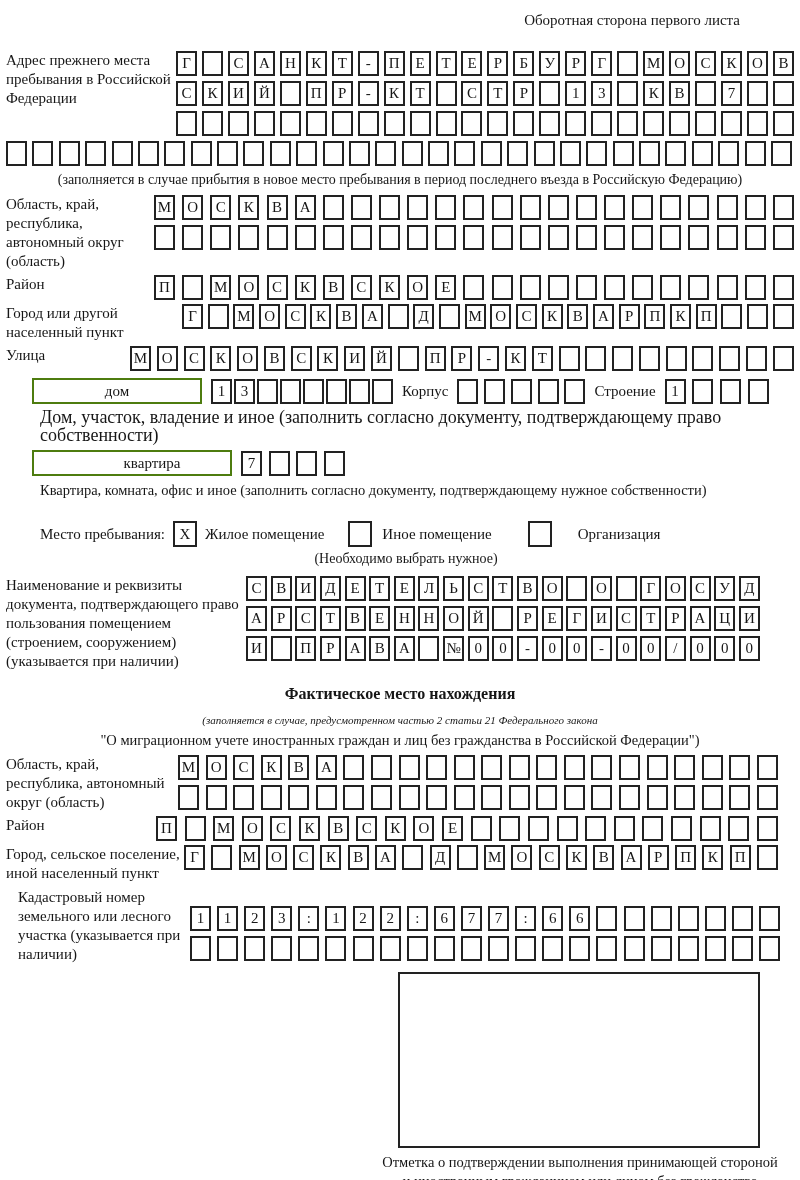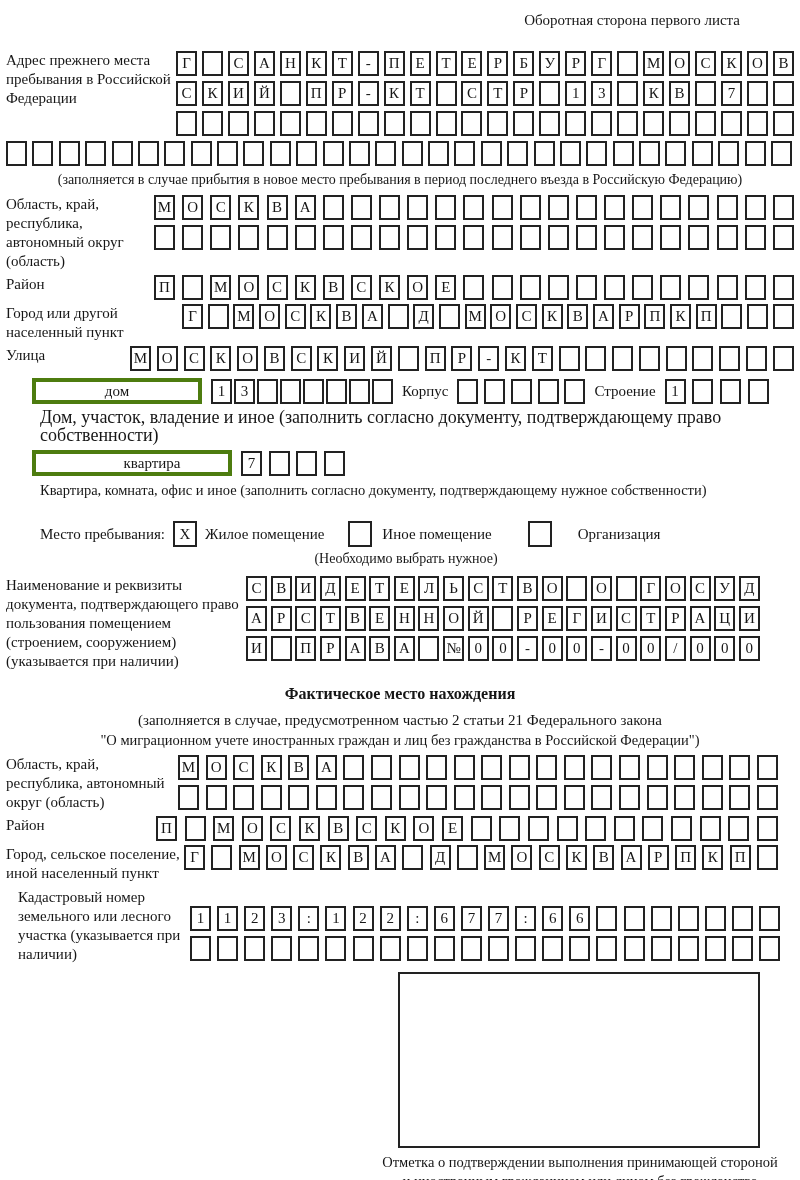--- a/index.html
+++ b/index.html
@@ -18,21 +18,21 @@
   .cell{
     flex:none;width:21px;height:25px;box-sizing:border-box;
     border:2px solid #222;background:#fff;
     display:flex;align-items:center;justify-content:center;
     font-size:15px;line-height:1;
   }
   .caption{font-size:14px;line-height:18px;}
   .center{text-align:center;}
   .sect-title{font-weight:bold;font-size:16px;}
   .boxlabel{
-    flex:none;height:26px;box-sizing:border-box;border:4px solid #4d7c0f;
+    flex:none;height:26px;box-sizing:border-box;border:2px solid #4d7c0f;
     display:flex;align-items:center;justify-content:center;font-size:15px;
   }
   .inline-cells{display:flex;justify-content:space-between;flex:none;}
   .small-lbl{font-size:15px;flex:none;align-self:center;}
   .stayrow{display:flex;align-items:center;margin-left:34px;font-size:15px;}
   .cb{width:24px;height:26px;}
   .stamp-box{
     box-sizing:border-box;border:2px solid #222;background:#fff;
     width:362px;height:176px;margin-left:392px;
   }
@@ -430,21 +430,21 @@
           <div class="cell">0</div>
           <div class="cell">/</div>
           <div class="cell">0</div>
           <div class="cell">0</div>
           <div class="cell">0</div>
         </div>
     </div>
   </div>
 
   <div class="sect-title center" style="margin-top:14px;">Фактическое место нахождения</div>
-  <div class="caption center" style="margin-top:8px;font-size:15px;">(заполняется в случае, предусмотренном частью 2 статьи 21 Федерального закона</div>
+  <div class="caption center" style="margin-top:8px;font-size:11px;font-style:italic;">(заполняется в случае, предусмотренном частью 2 статьи 21 Федерального закона</div>
   <div class="caption center" style="margin-top:2px;font-size:14.5px;">"О миграционном учете иностранных граждан и лиц без гражданства в Российской Федерации")</div>
 
   <div class="frow" style="margin-top:6px;">
     <div class="flabel" style="width:172px;">Область, край, республика, автономный округ (область)</div>
     <div class="rows">
       <div class="cellrow" style="width:600px;">
           <div class="cell">М</div>
           <div class="cell">О</div>
           <div class="cell">С</div>
           <div class="cell">К</div>

